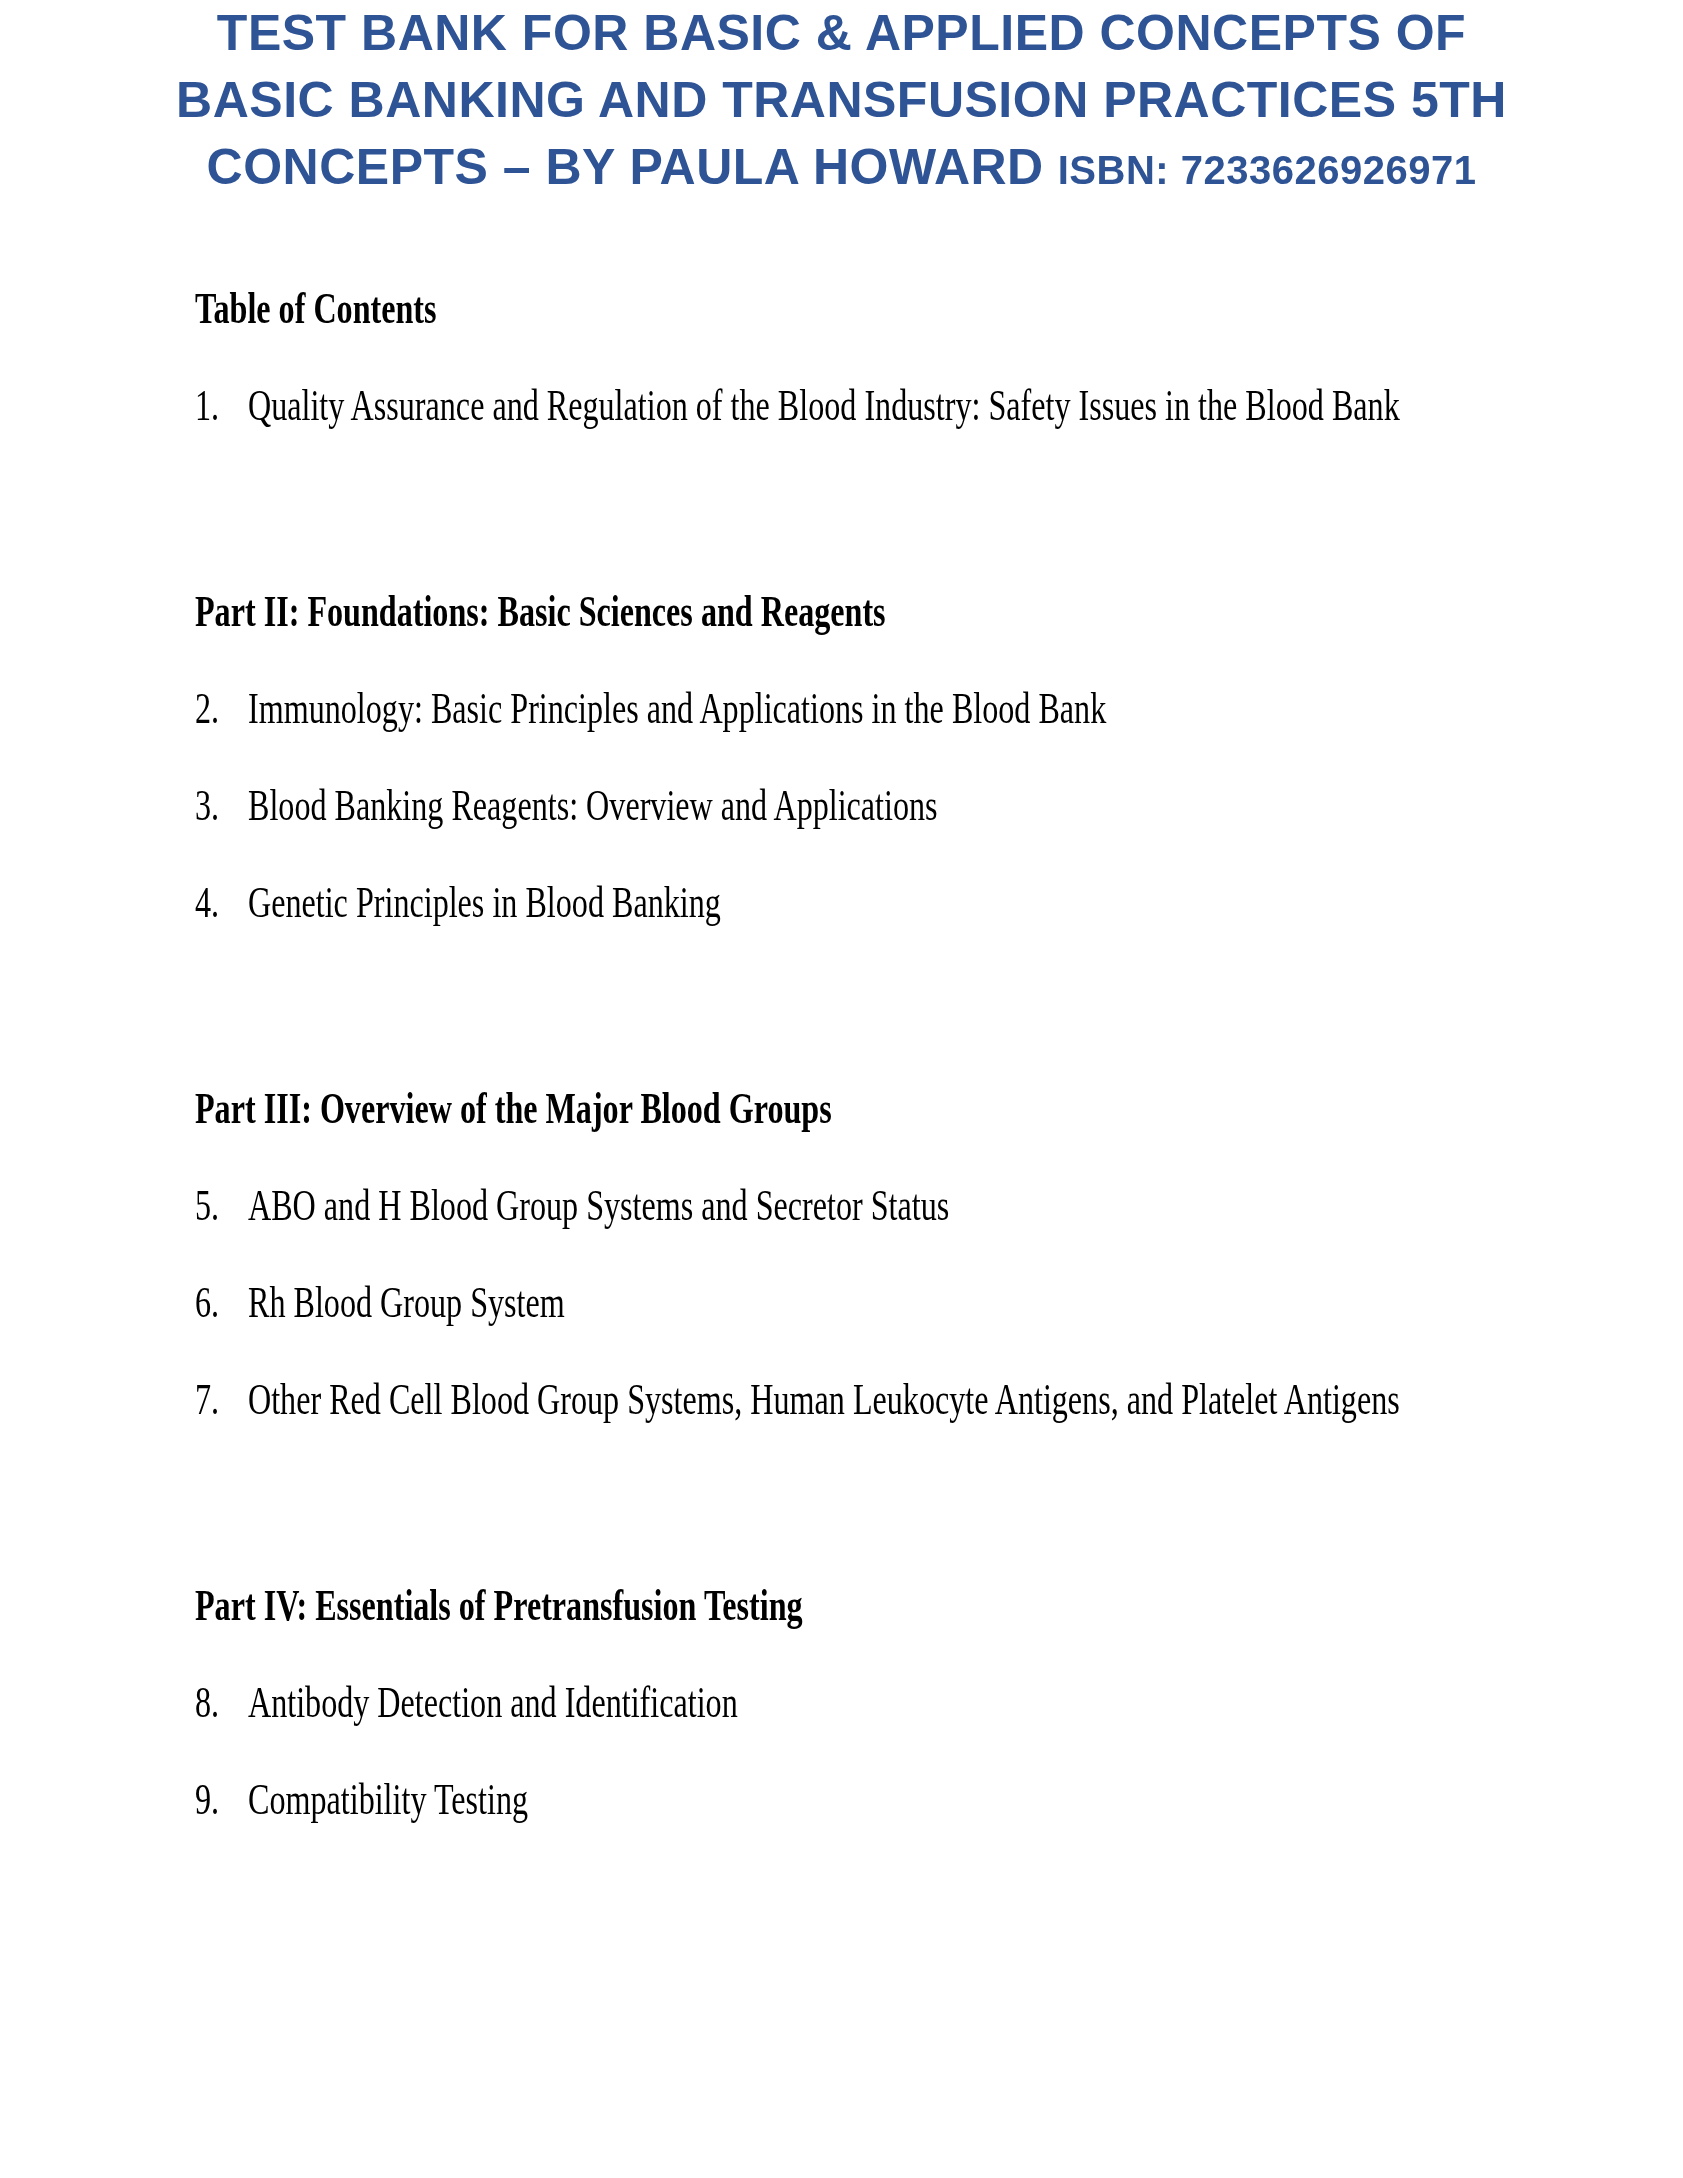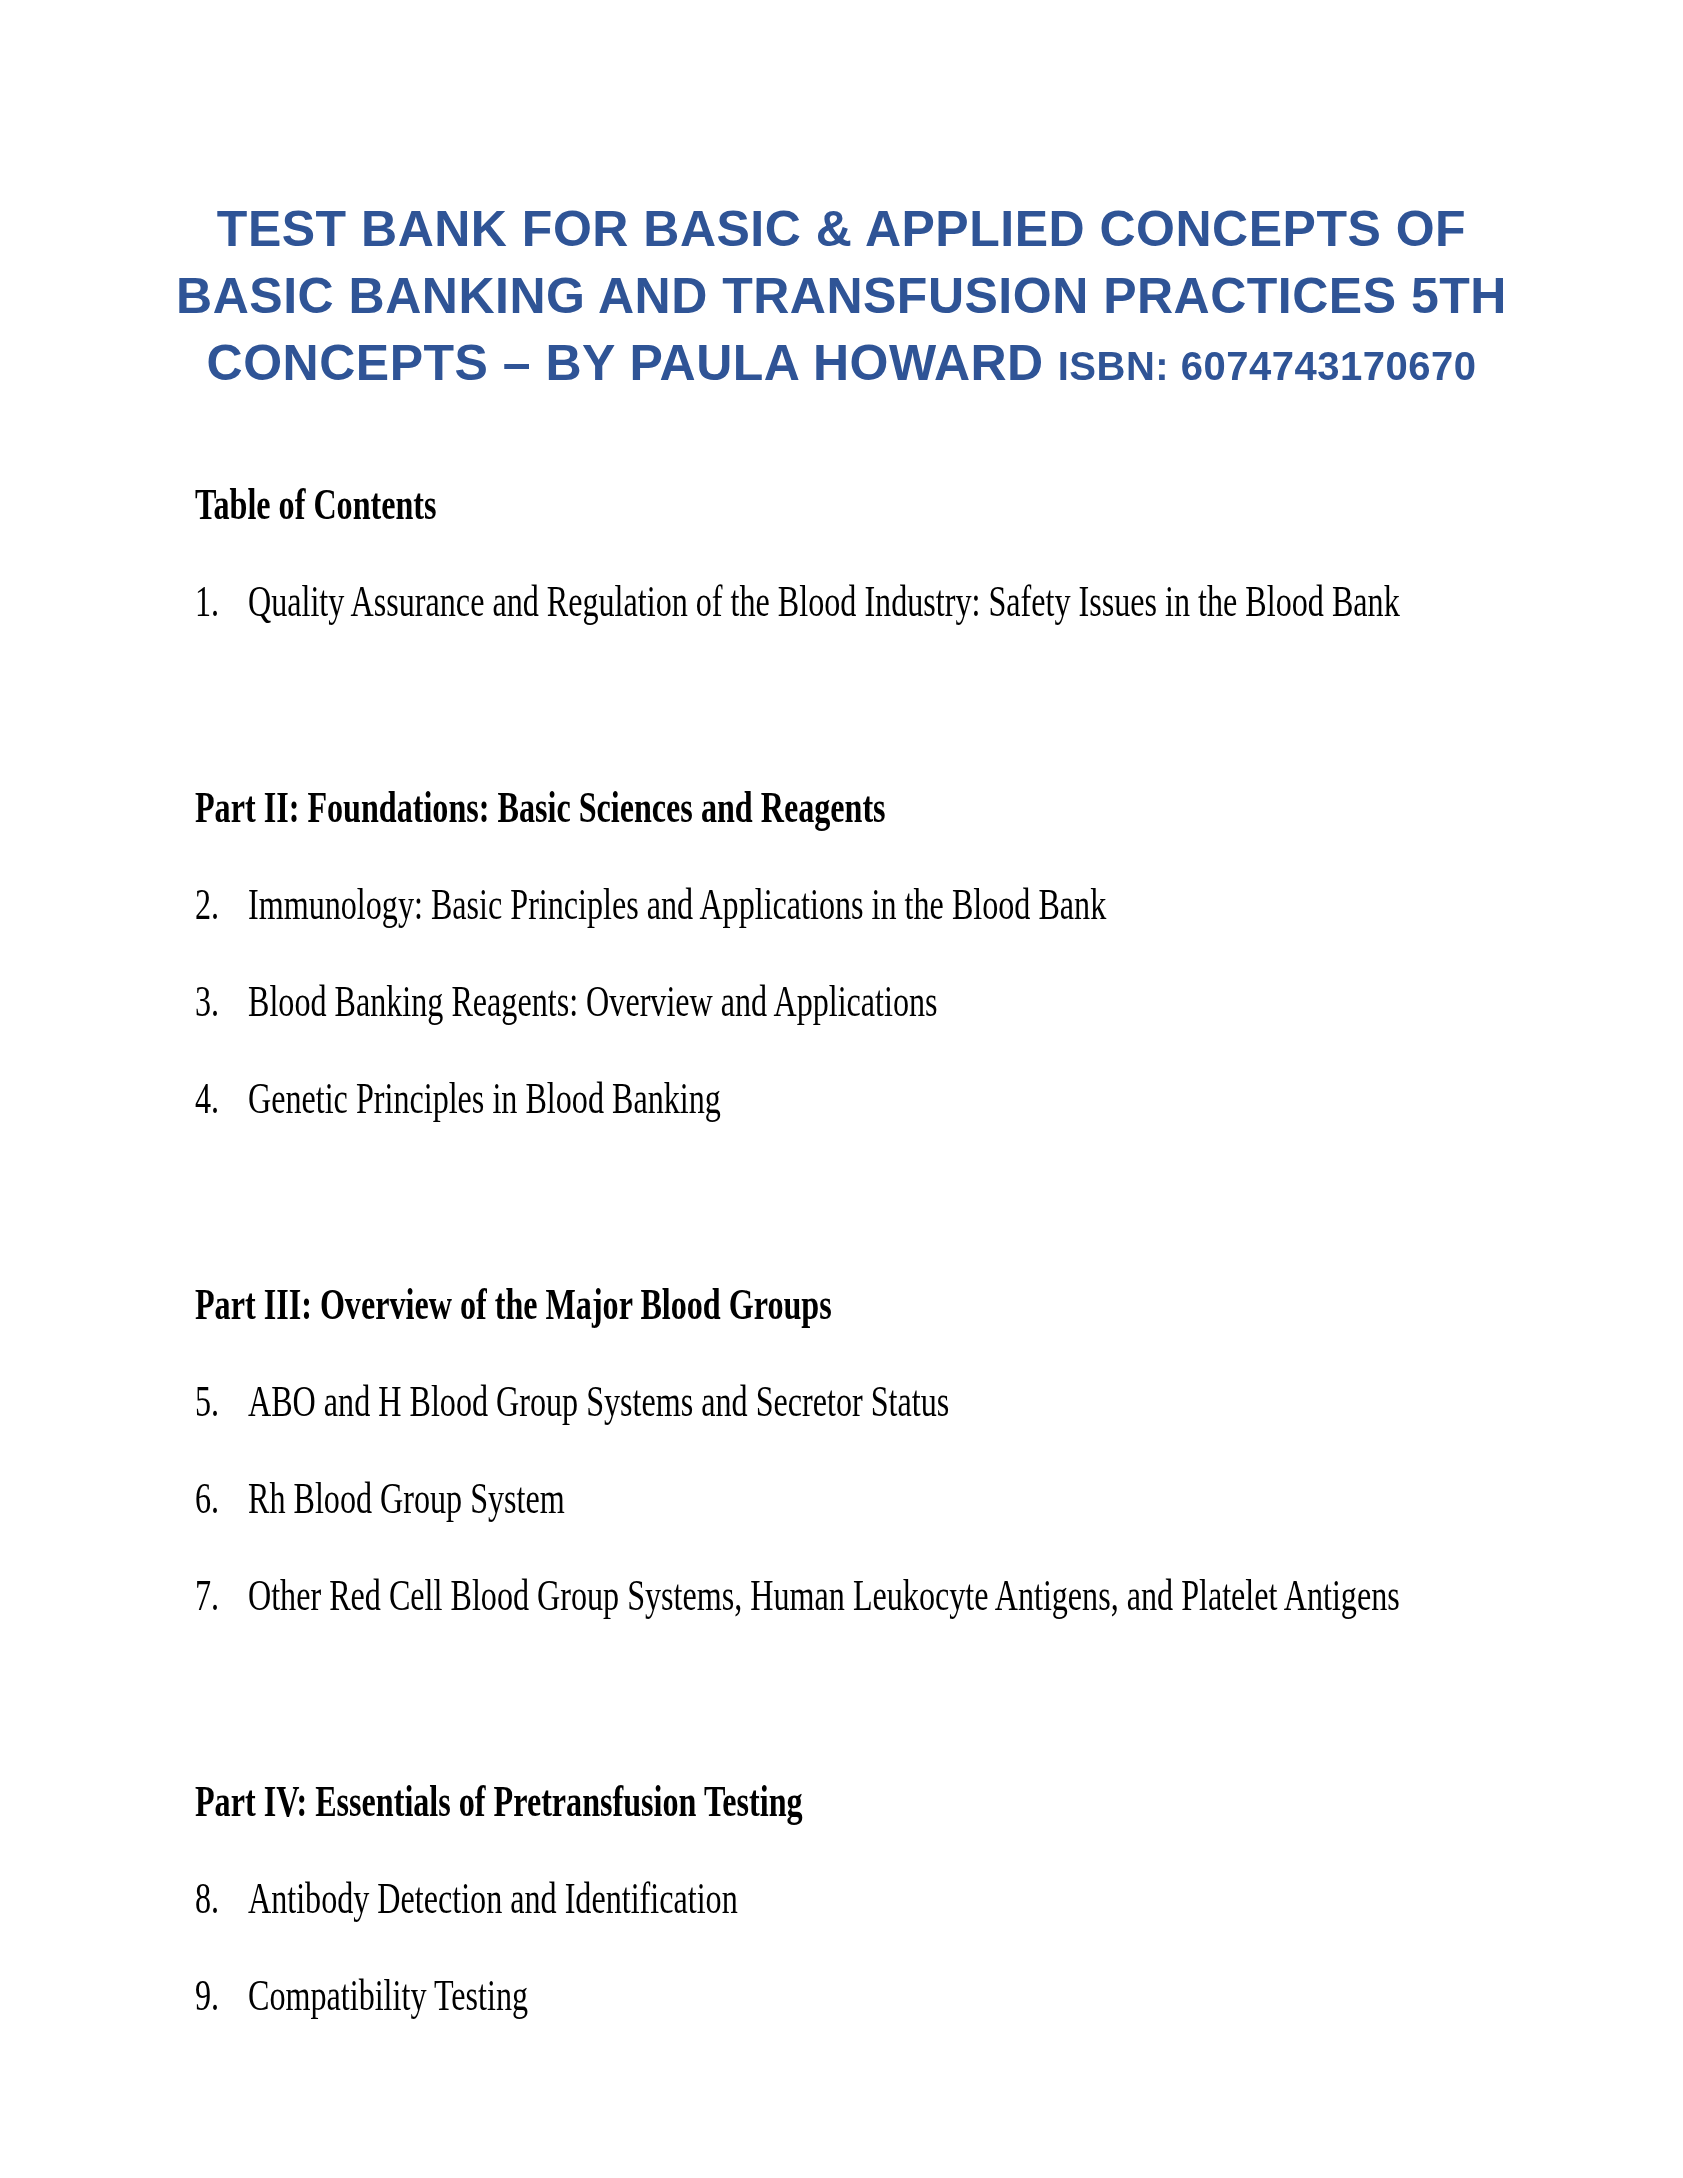--- a/index.html
+++ b/index.html
@@ -11,26 +11,24 @@
     position: relative;
     width: 1683px;
     height: 2178px;
     background: #ffffff;
     overflow: hidden;
     font-family: "Liberation Serif", serif;
     color: #000000;
   }
   
   .title-block {
-    padding-top: 158px;
     text-align: center;
     font-family: "Liberation Sans", sans-serif;
     font-weight: bold;
     color: #2F5496;
-    margin-top: 38px;
   }
   .title-line {
     font-size: 50px;
     line-height: 67px;
     white-space: nowrap;
     letter-spacing: 0.5px;
   }
   .title-isbn {
     font-size: 40px;
     margin-left: 14px;
@@ -91,21 +89,21 @@
 <div class="page">
 
   <div class="title-block">
     <div class="title-line">
       <span>TEST BANK FOR BASIC &amp; APPLIED CONCEPTS OF</span>
     </div>
     <div class="title-line">
       <span>BASIC BANKING AND TRANSFUSION PRACTICES 5TH</span>
     </div>
     <div class="title-line">
-      <span>CONCEPTS – BY PAULA HOWARD</span><span class="title-isbn">ISBN: 6074743170670</span>
+      <span>CONCEPTS – BY PAULA HOWARD</span><span class="title-isbn">ISBN: 7233626926971</span>
     </div>
   </div>
 
   <div class="toc">
 
     <div class="para toc-heading">
       <span class="cx">Table of Contents</span>
     </div>
 
     <div class="section">

